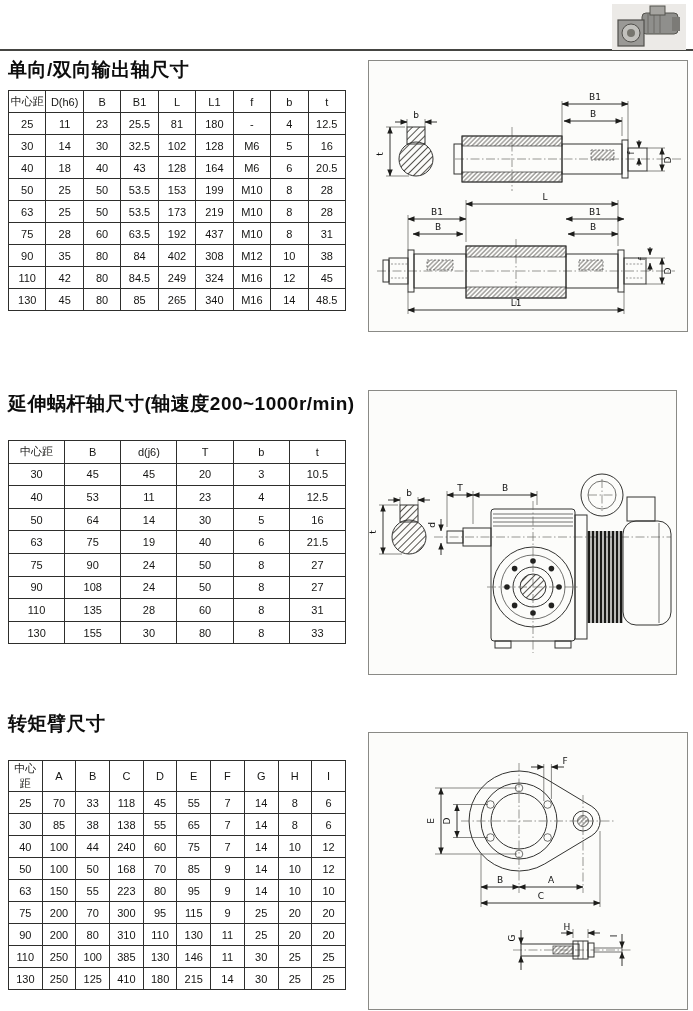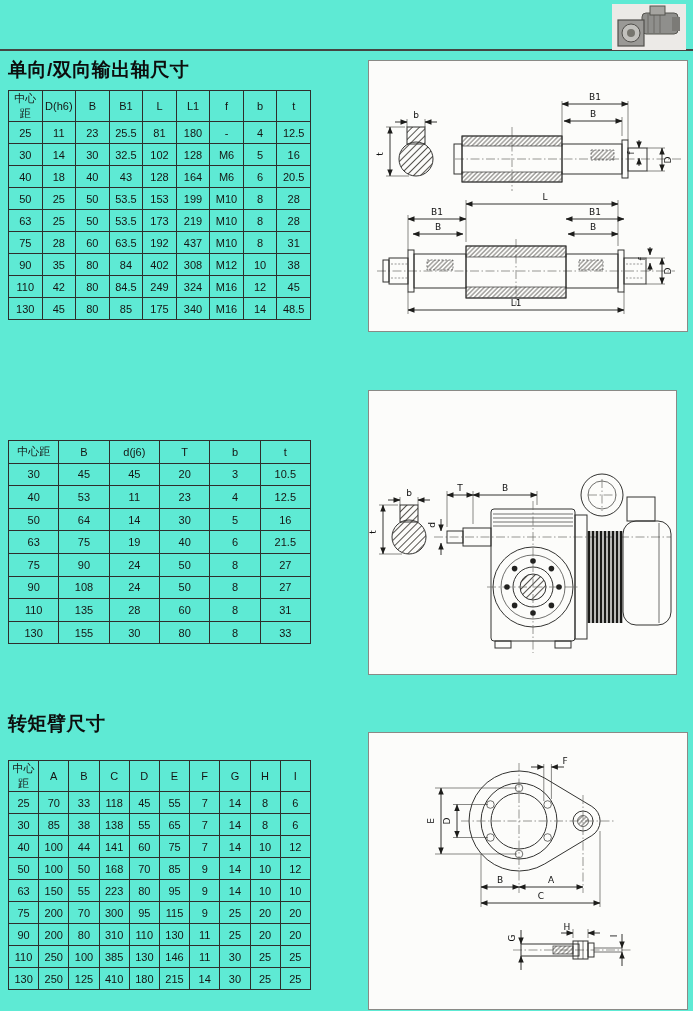--- a/index.html
+++ b/index.html
@@ -1,22 +1,22 @@
 <!DOCTYPE html>
 <html><head>
 <meta charset="utf-8">
 <style>
   html,body{margin:0;padding:0;background:#dddcd9;}
-  .page{position:relative;width:693px;height:1011px;background:#5eead4;
+  .page{position:relative;width:693px;height:1011px;background:#ffffff;
         font-family:"Liberation Sans",sans-serif;overflow:hidden;margin:0 auto;}
   .rule{position:absolute;left:0;top:49px;width:693px;height:2px;background:#454542;}
   .sec-title{position:absolute;left:8px;font-weight:bold;font-size:19px;color:#0d0d0d;
              letter-spacing:.5px;white-space:nowrap;}
   #t1{top:57px;} #t2{top:391px;} #t3{top:711px;text-align:right;}
-  .dim-table{position:absolute;left:8px;width:303px;border-collapse:collapse;table-layout:fixed;}
+  .dim-table{position:absolute;left:8px;width:338px;border-collapse:collapse;table-layout:fixed;}
   .dim-table th,.dim-table td{border:1px solid #2e2e2c;text-align:center;vertical-align:middle;
       font-size:11px;font-weight:normal;color:#151513;padding:0;height:21px;background:transparent;}
   #tbl1{top:90px;} #tbl2{top:440px;} #tbl3{top:760px;}
   #tbl2 th,#tbl2 td{height:21.6px;}
   .dbox{position:absolute;border:1px solid #8a8a86;background:#fcfcfa;}
   #box1{left:368px;top:60px;width:318px;height:270px;}
   #box2{left:368px;top:390px;width:307px;height:283px;}
   #box3{left:368px;top:732px;width:318px;height:276px;}
   .photo{position:absolute;left:612px;top:4px;width:74px;height:46px;}
   svg .ol{stroke:#333331;stroke-width:1;fill:none;}
@@ -155,21 +155,21 @@
           <td>324</td>
           <td>M16</td>
           <td>12</td>
           <td>45</td>
         </tr>
         <tr>
           <td>130</td>
           <td>45</td>
           <td>80</td>
           <td>85</td>
-          <td>175</td>
+          <td>265</td>
           <td>340</td>
           <td>M16</td>
           <td>14</td>
           <td>48.5</td>
         </tr>
       </tbody>
   </table>
 
   <div class="dbox" id="box1">
     <svg width="318" height="270" viewBox="0 0 318 270">
@@ -266,20 +266,21 @@
         <line x1="281" y1="210" x2="281" y2="202" class="dimE"></line>
         <text x="276" y="198" class="lbl" transform="rotate(-90 276 198)">f</text>
         <line x1="277" y1="197" x2="296" y2="197" class="ext"></line>
         <line x1="277" y1="223" x2="296" y2="223" class="ext"></line>
         <line x1="293" y1="197" x2="293" y2="223" class="dim"></line>
         <text x="302" y="210" class="lbl" transform="rotate(-90 302 210)">D</text>
       </g>
     </svg>
   </div>
 
+  <div class="sec-title" id="t2">延伸蜗杆轴尺寸(轴速度200~1000r/min)</div>
 
   <table class="dim-table" id="tbl2">
     <thead>
         <tr>
           <th>中心距</th>
           <th>B</th>
           <th>d(j6)</th>
           <th>T</th>
           <th>b</th>
           <th>t</th>
@@ -465,21 +466,21 @@
           <td>65</td>
           <td>7</td>
           <td>14</td>
           <td>8</td>
           <td>6</td>
         </tr>
         <tr>
           <td>40</td>
           <td>100</td>
           <td>44</td>
-          <td>141</td>
+          <td>240</td>
           <td>60</td>
           <td>75</td>
           <td>7</td>
           <td>14</td>
           <td>10</td>
           <td>12</td>
         </tr>
         <tr>
           <td>50</td>
           <td>100</td>

